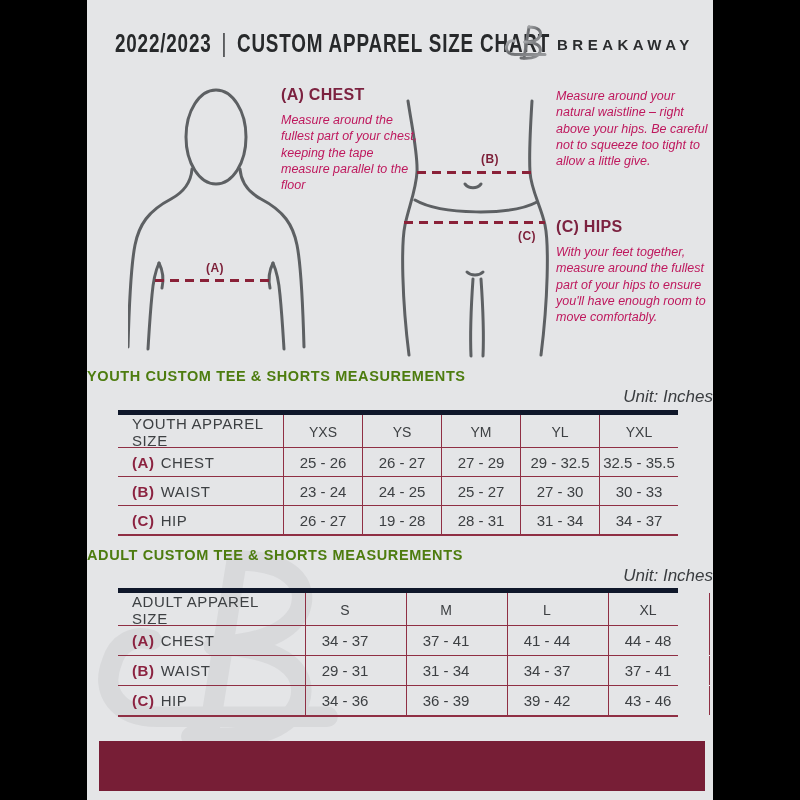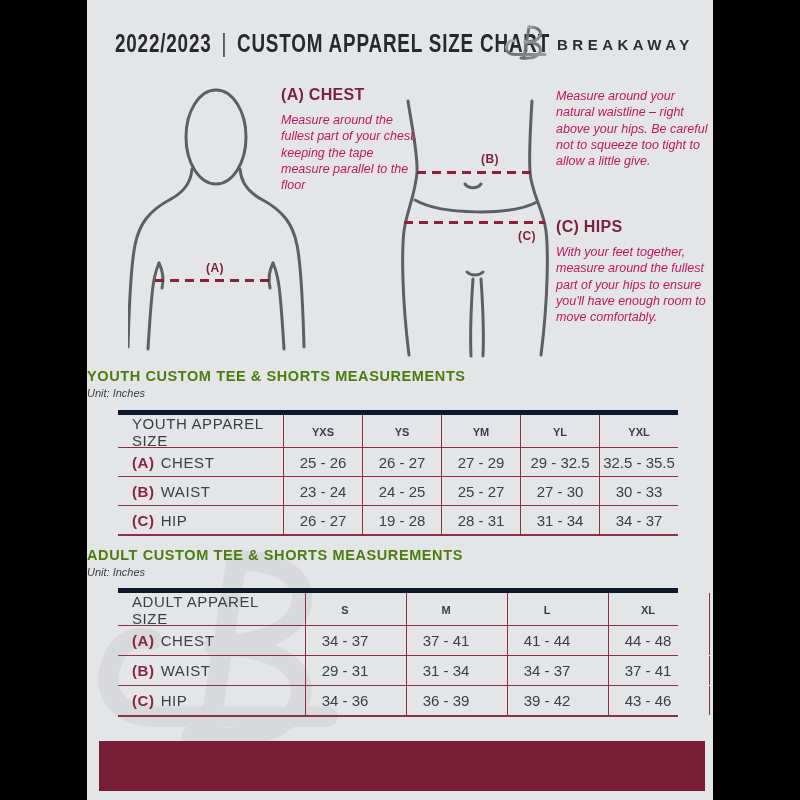--- a/index.html
+++ b/index.html
@@ -30,33 +30,33 @@
   }
   .dash-line{position:absolute;height:3px;
     background:repeating-linear-gradient(90deg,#8a2138 0 9px,transparent 9px 15px);}
   
   .instr{position:absolute;color:#7d2342;}
   .instr h3{margin:0 0 8px 0;font-size:16px;font-weight:bold;letter-spacing:0.3px;color:#7c2240;}
   .instr p{margin:0;font-size:12.5px;line-height:1.3;font-style:italic;color:#be185d;}
   
   .sec-title{position:absolute;left:0;right:0;text-align:left;
     font-weight:bold;font-size:14.5px;letter-spacing:0.6px;color:#4d7c0f;}
-  .sec-unit{position:absolute;left:0;right:0;text-align:left;
-    font-style:italic;font-size:11px;color:#3a3d40;}
+  .sec-unit{position:absolute;left:0;right:0;text-align:right;
+    font-style:italic;font-size:17px;color:#3a3d40;}
   
   .size-table{position:absolute;left:31px;width:560px;
     border-top:5px solid #0f172a;border-bottom:2px solid #8f2f44;}
   .trow{display:grid;grid-template-columns:165px repeat(5,79px);}
   .trow.head{border-bottom:1.5px solid #8f2f44;}
   .trow.mid{border-bottom:1px solid #8f2f44;}
   .cell{display:flex;align-items:center;justify-content:center;
     color:#3d4043;font-size:15px;}
   .cell.lab{justify-content:flex-start;padding-left:14px;font-size:15px;letter-spacing:0.6px;}
   .cell.vline{border-left:1.5px solid #8f2f44;}
-  .cell.szh{font-weight:bold;font-size:11px;}
+  .cell.szh{font-weight:normal;font-size:14px;}
   .prefix{font-weight:bold;color:#8b2240;margin-right:6px;}
   .yt .trow{height:28px;} .yt .trow.head{height:32px;}
   .at .trow{height:29px;gap:22px;} .at .trow.head{height:32px;}
   
   .watermark{position:absolute;left:2px;top:543px;opacity:0.85;}
   .footer-bar{position:absolute;left:12px;width:606px;top:741px;height:50px;background:#771e36;}
 </style>
 </head>
 <body>
 

